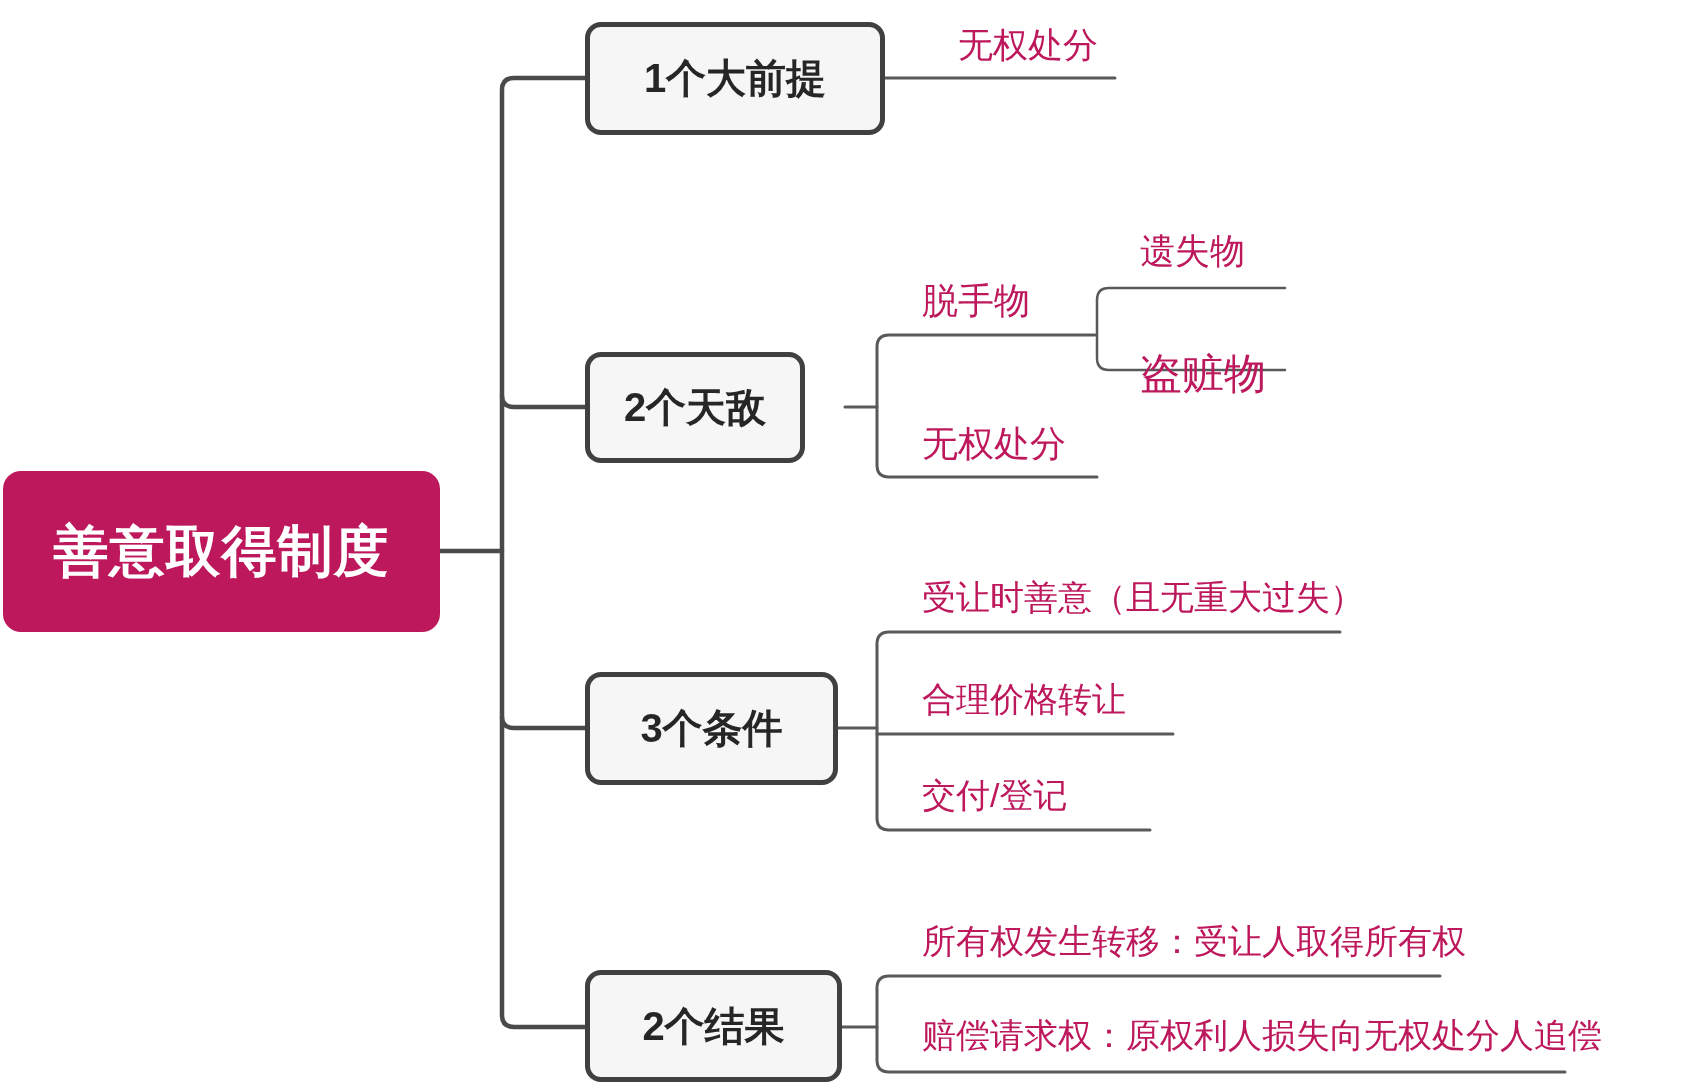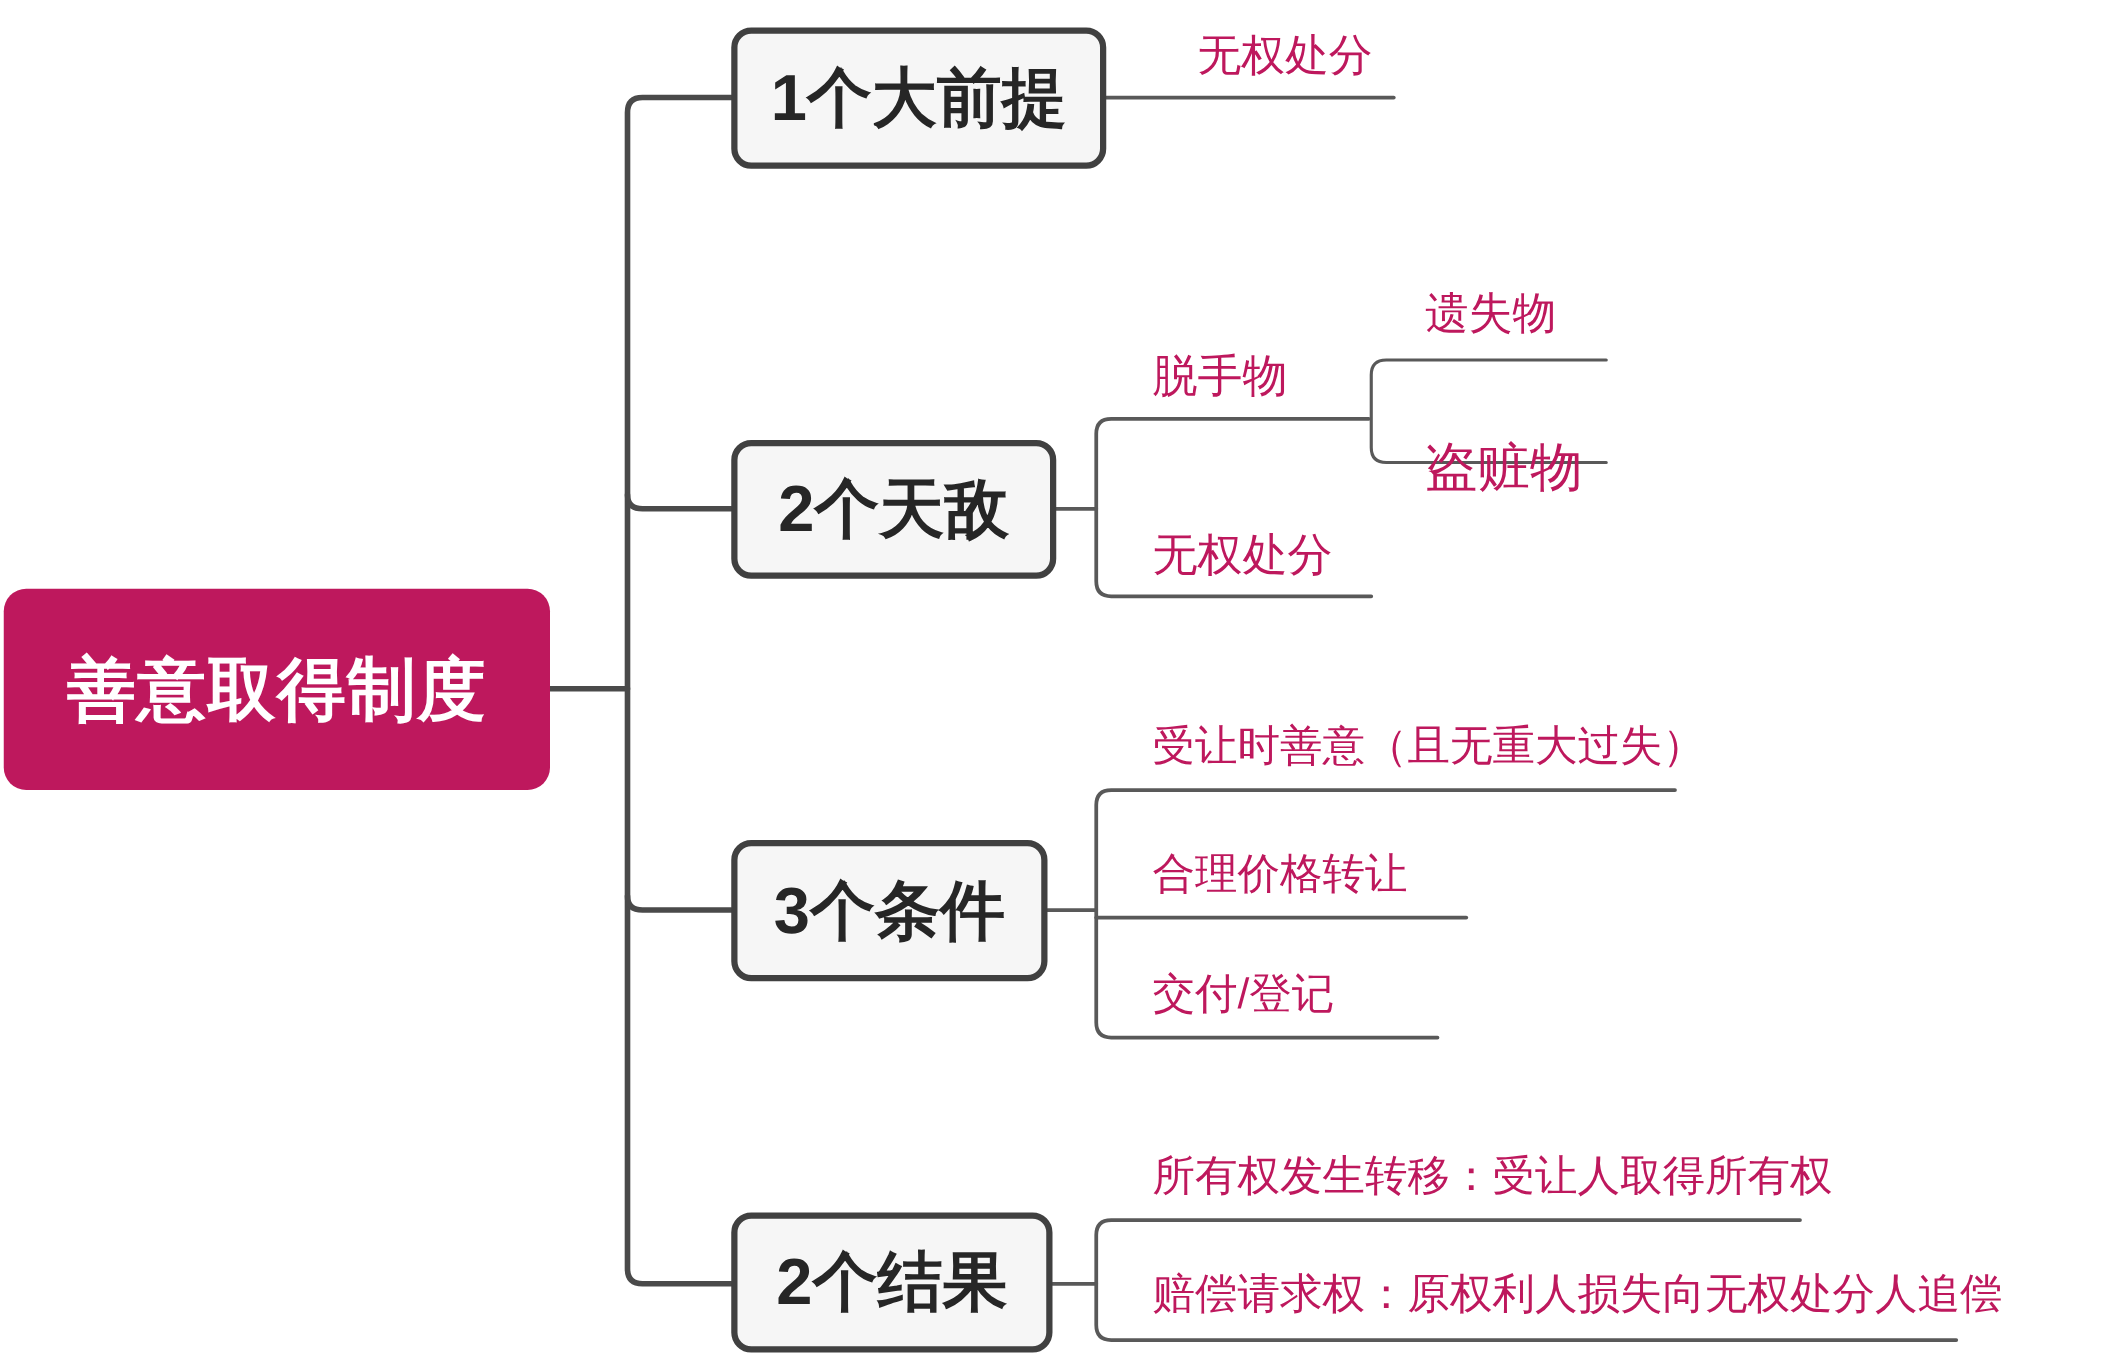--- a/index.html
+++ b/index.html
@@ -19,21 +19,21 @@
     background:#be185d;border-radius:18px;
     display:flex;align-items:center;justify-content:center;
     color:#ffffff;font-size:55px;font-weight:bold;letter-spacing:1px;
     white-space:nowrap;
   }
   .box{
     position:absolute;
     background:#F6F6F6;border:5px solid #404040;border-radius:16px;
     box-sizing:border-box;
     display:flex;align-items:center;justify-content:center;
-    color:#262626;font-size:52px;font-weight:bold;white-space:nowrap;
+    color:#262626;font-size:40px;font-weight:bold;white-space:nowrap;
   }
   .leaf{
     position:absolute;
     color:#be185d;font-size:34px;line-height:38px;white-space:nowrap;
   }
 </style>
 </head>
 <body>
 
 <div class="canvas">
@@ -59,21 +59,21 @@
     <path class="limb" d="M 1340 632 H 889 Q 877 632 877 644 V 818 Q 877 830 889 830 H 1150"></path>
     <path class="limb" d="M 877 734 H 1173"></path>
 
     <path class="limb" d="M 842 1027 H 877"></path>
     <path class="limb" d="M 1440 976 H 889 Q 877 976 877 988 V 1060 Q 877 1072 889 1072 H 1565"></path>
   </svg>
 
   <div class="root">善意取得制度</div>
 
   <div class="box" style="left:585px;top:22px;width:300px;height:113px;">1个大前提</div>
-  <div class="box" style="left:585px;top:352px;width:260px;height:111px;">2个天敌</div>
+  <div class="box" style="left:585px;top:352px;width:220px;height:111px;">2个天敌</div>
   <div class="box" style="left:585px;top:672px;width:253px;height:113px;">3个条件</div>
   <div class="box" style="left:585px;top:970px;width:257px;height:112px;">2个结果</div>
 
   <div class="leaf" style="left:958px;top:26px;font-size:35px;">无权处分</div>
 
   <div class="leaf" style="left:922px;top:282px;font-size:36px;">脱手物</div>
   <div class="leaf" style="left:1140px;top:232px;font-size:35px;">遗失物</div>
   <div class="leaf" style="left:1140px;top:318px;font-size:42px;margin-top:37px;">盗赃物</div>
   <div class="leaf" style="left:922px;top:425px;font-size:36px;">无权处分</div>
 

